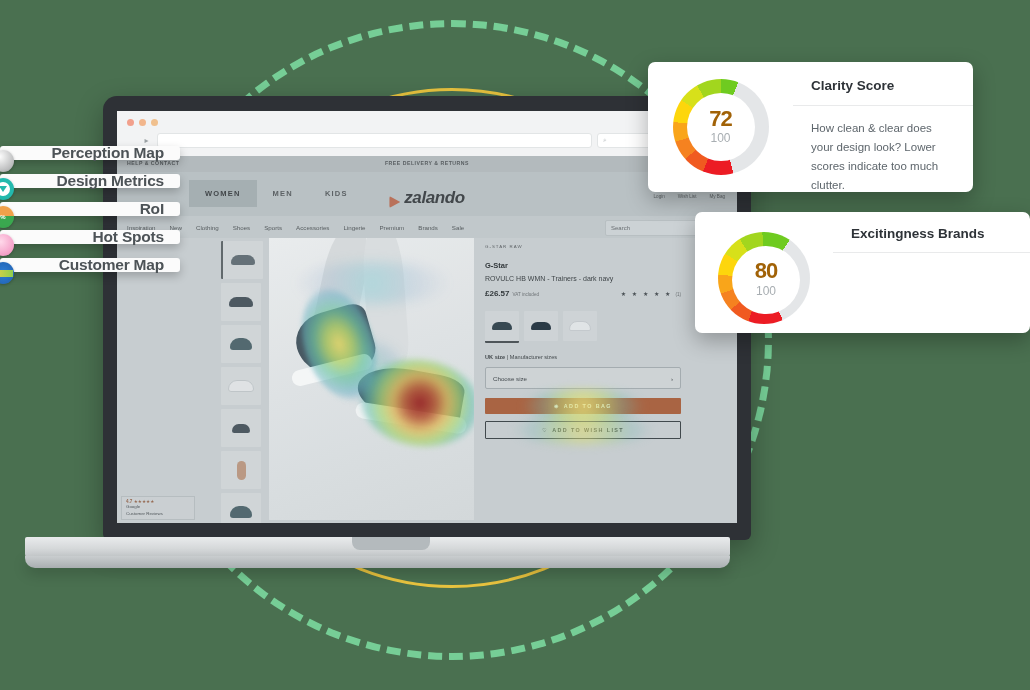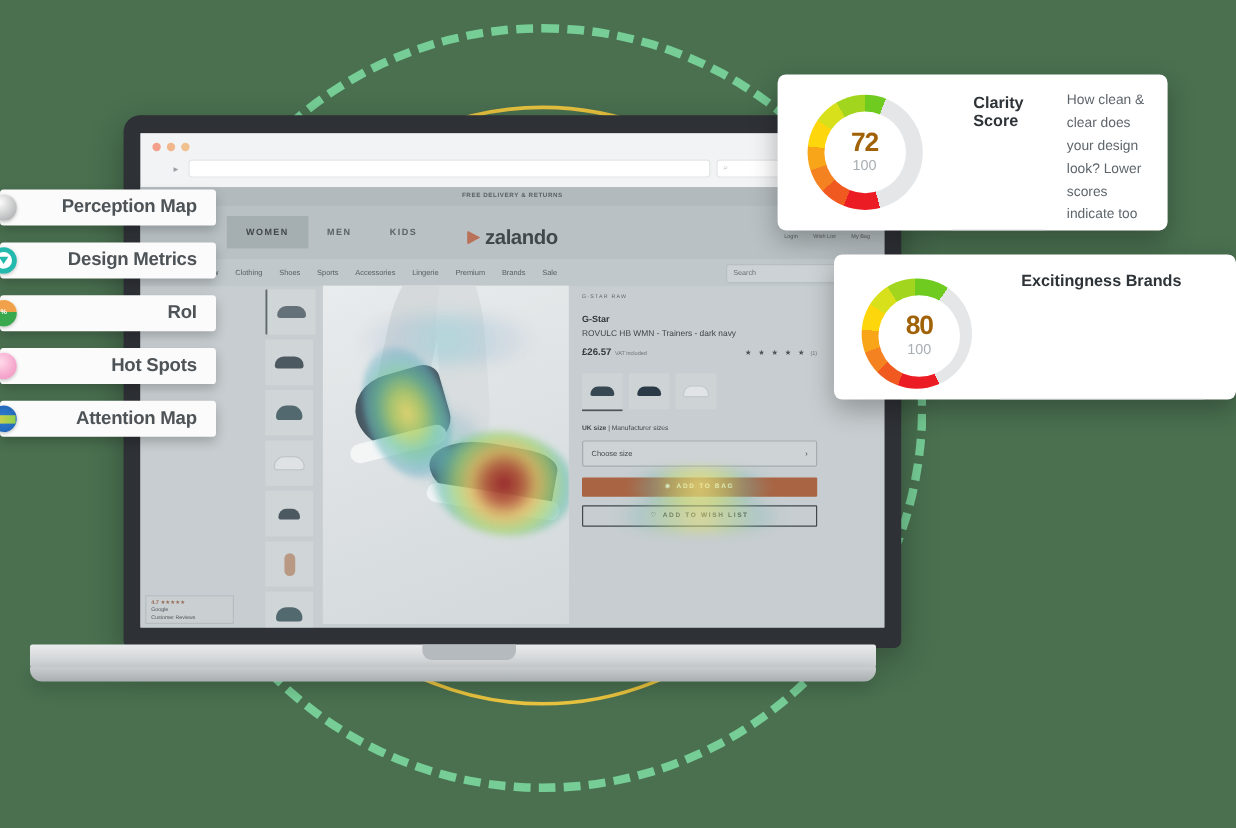--- a/index.html
+++ b/index.html
@@ -62,21 +62,21 @@
 
   
   .site{position:absolute;left:0;top:45px;width:620px;height:367px;background:#b9c6cb;
         filter:saturate(.55);}
   .topbar{position:absolute;left:0;top:0;width:620px;height:16px;background:#aebbc1;}
   .topbar span{position:absolute;top:4px;font-size:5.2px;letter-spacing:.5px;color:#566066;font-weight:700;}
   .hdr{position:absolute;left:0;top:16px;width:620px;height:44px;background:#b4c2c7;}
   .navmain{position:absolute;left:72px;top:8px;display:flex;gap:0;}
   .navmain .it{font-size:7.5px;letter-spacing:1.2px;color:#596369;font-weight:700;padding:9px 16px;}
   .navmain .it.act{background:#9fb0b7;color:#3f484d;}
-  .brand{position:absolute;left:50%;top:16px;transform:translateX(-50%);display:flex;align-items:center;gap:4px;}
+  .brand{position:absolute;left:50%;top:16px;transform:translateX(-50%);display:flex;align-items:flex-end;gap:4px;font-style:italic;}
   .brand .tri{width:0;height:0;border-left:11px solid #e8663c;border-top:6px solid transparent;border-bottom:6px solid transparent;border-radius:2px;}
   .brand .bt{font-size:17px;font-weight:700;color:#3e484e;letter-spacing:-.4px;}
   .acct{position:absolute;right:12px;top:10px;display:flex;gap:13px;align-items:flex-end;}
   .acct .ai{display:flex;flex-direction:column;align-items:center;gap:2px;font-size:4.6px;color:#5b656b;}
   .acct .glyph{font-size:11px;line-height:10px;color:#6a757b;}
   .subnav{position:absolute;left:0;top:60px;width:620px;height:22px;background:#bcc9ce;display:flex;align-items:center;}
   .subnav .si{font-size:6.2px;color:#545e64;margin-left:14px;}
   .subnav .si:first-child{margin-left:10px;}
   .searchbox{position:absolute;right:10px;top:4px;width:110px;height:14px;background:#c8d3d8;border:1px solid #b3c0c6;border-radius:2px;
              display:flex;align-items:center;justify-content:space-between;padding:0 5px;font-size:6px;color:#667077;}
@@ -144,42 +144,42 @@
         background:radial-gradient(circle,rgba(235,225,45,.62) 0%,rgba(150,220,90,.45) 40%,rgba(70,195,190,.28) 68%,rgba(60,150,230,0) 100%);filter:blur(4px);}
   .reviewbox{position:absolute;left:4px;top:258px;width:74px;height:24px;background:#c6d0d5;border:1px solid #b2bec4;
              padding:2px 4px;box-sizing:border-box;}
   .rv1{font-size:4.6px;color:#b5663c;font-weight:700;}
   .rv2{font-size:4.4px;color:#4d585f;line-height:1.5;}
   .heroglow{position:absolute;left:50%;top:24px;transform:translateX(-50%);width:150px;height:42px;border-radius:50%;
             background:radial-gradient(circle,rgba(80,220,235,.45) 0%,rgba(90,160,240,.18) 55%,rgba(90,160,240,0) 100%);filter:blur(6px);}
 
   
   .pills{position:absolute;left:0;top:146px;width:200px;}
-  .pill{position:relative;height:30px;margin-bottom:14px;background:#fbfbfb;border-radius:3px;
+  .pill{position:relative;height:14px;margin-bottom:14px;background:#fbfbfb;border-radius:3px;
         box-shadow:0 4px 10px rgba(0,0,0,.22);display:flex;align-items:center;justify-content:flex-end;
-        padding-right:16px;box-sizing:border-box;margin-top:12px;}
+        padding-right:16px;box-sizing:border-box;}
   .pill .lbl{font-size:15.5px;font-weight:700;color:#4d5357;letter-spacing:-.2px;}
   .pill .ic{position:absolute;left:-8px;top:4px;width:22px;height:22px;border-radius:50%;
             box-shadow:0 1px 3px rgba(0,0,0,.25);display:flex;align-items:center;justify-content:center;
             font-size:9px;overflow:hidden;}
   .ic-perception{background:radial-gradient(circle at 35% 30%,#fdfdfd,#bcbdbe 70%,#97999b);}
   .ic-metrics{background:#23b9ad;}
   .ic-metrics .inner{width:14px;height:14px;border-radius:50%;background:#fff;display:flex;align-items:center;justify-content:center;}
   .ic-metrics .inner i{display:block;width:0;height:0;border-left:4px solid transparent;border-right:4px solid transparent;border-top:6px solid #23b9ad;}
   .ic-hot{background:radial-gradient(circle at 40% 35%,#ffd9ea,#f6a8cd 60%,#ee8fbd);}
   .ic-roi{background:linear-gradient(#f0a14a 0 45%,#3aa84f 45% 100%);}
   .ic-roi .t{font-size:6px;font-weight:700;color:#fff;}
   .ic-att{background:radial-gradient(circle at 50% 50%,#2f7fd6,#1f5fae);}
   .ic-att .band{width:20px;height:7px;background:linear-gradient(90deg,#e8d04a,#8fcf4e);}
 
   
   .card{position:absolute;background:#fff;border-radius:7px;box-shadow:0 8px 22px rgba(0,0,0,.28);
         display:flex;overflow:hidden;}
   .card .left{width:145px;display:flex;align-items:center;justify-content:center;padding:14px 0;}
-  .card .right{flex:1;display:flex;flex-direction:row;}
+  .card .right{flex:1;display:flex;flex-direction:column;}
   .card .ctitle{font-size:13.5px;font-weight:700;color:#2e3338;padding:16px 18px 12px;border-bottom:1px solid #e9eaeb;}
   .card .cdesc{font-size:11.5px;color:#5e666c;line-height:1.65;padding:13px 18px 14px;}
   .gauge{position:relative;width:96px;height:96px;}
   .gauge .ring2{position:absolute;inset:0;border-radius:50%;}
   .gauge .hole{position:absolute;left:14px;top:14px;width:68px;height:68px;background:#fff;border-radius:50%;
                display:flex;flex-direction:column;align-items:center;justify-content:center;}
   .gauge .val{font-size:22px;font-weight:700;color:#a16207;line-height:.95;letter-spacing:-1px;}
   .gauge .max{font-size:12px;color:#a8aeb2;margin-top:2px;}
 
   #card-clarity{left:648px;top:62px;width:325px;height:130px;}
@@ -396,21 +396,21 @@
 
     <div class="pill" style="width:180px">
       <span class="ic ic-hot"></span>
       <span class="lbl">Hot Spots</span>
     </div>
 
     <div class="pill" style="width:180px">
       <span class="ic ic-att">
           <span class="band"></span>
         </span>
-      <span class="lbl">Attention Map</span>
+      <span class="lbl">Customer Map</span>
     </div>
   </div>
 
   <div class="card" id="card-clarity">
     <div class="left">
       <div class="gauge">
         <div class="ring2" style="background:conic-gradient(from 180deg,
             #ec1c24 0deg 22deg,
             #f05a20 22deg 48deg,
             #f58220 48deg 72deg,

